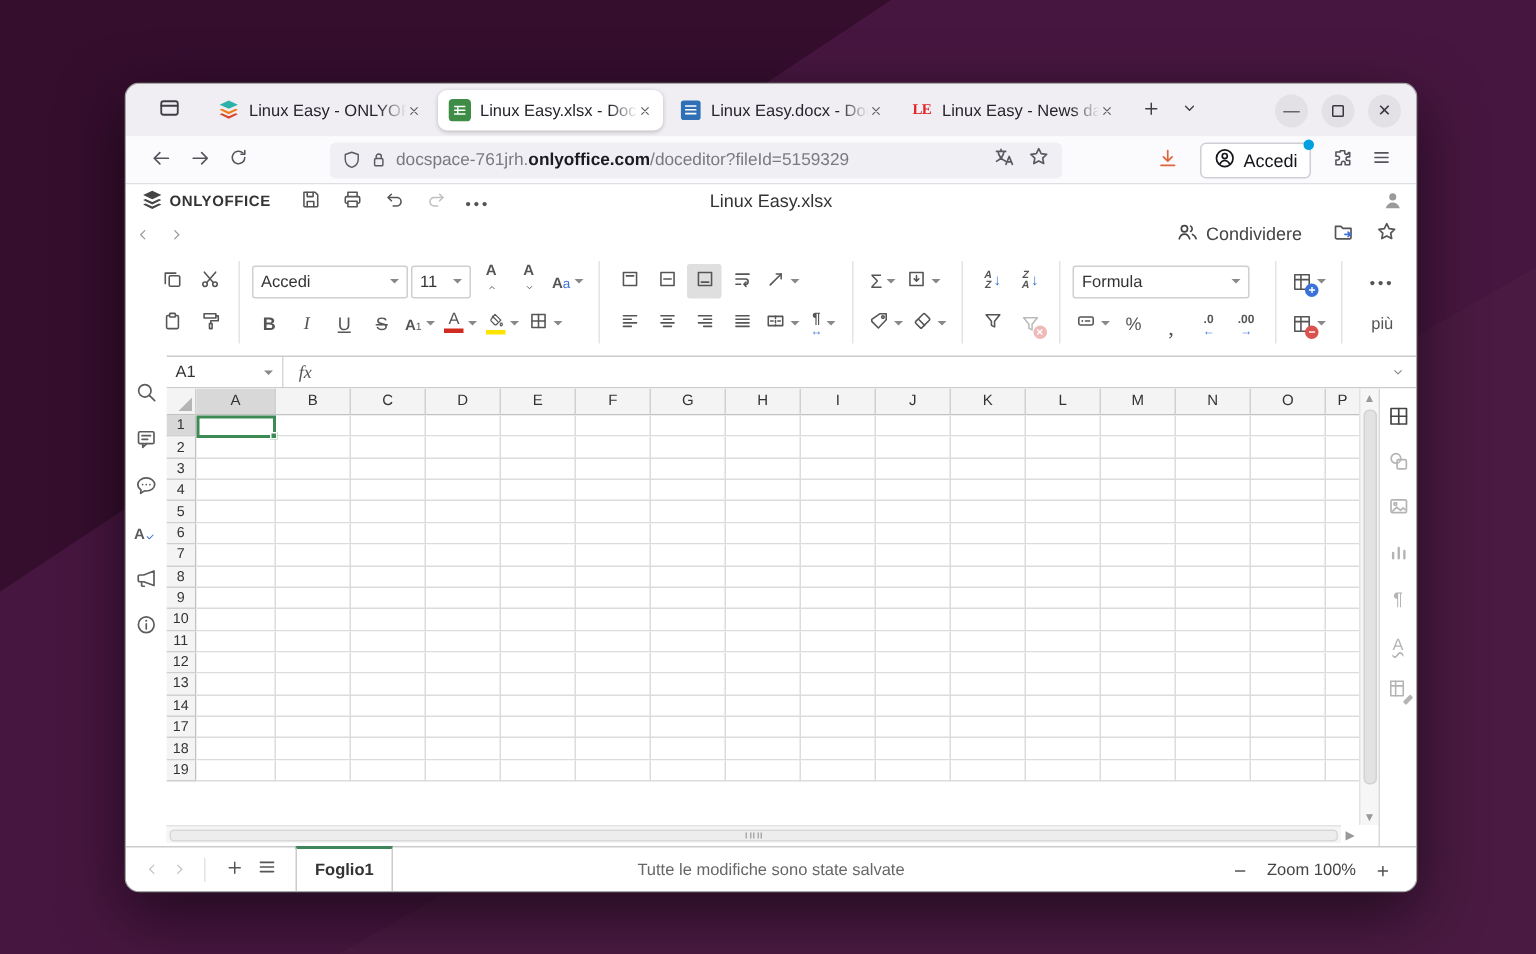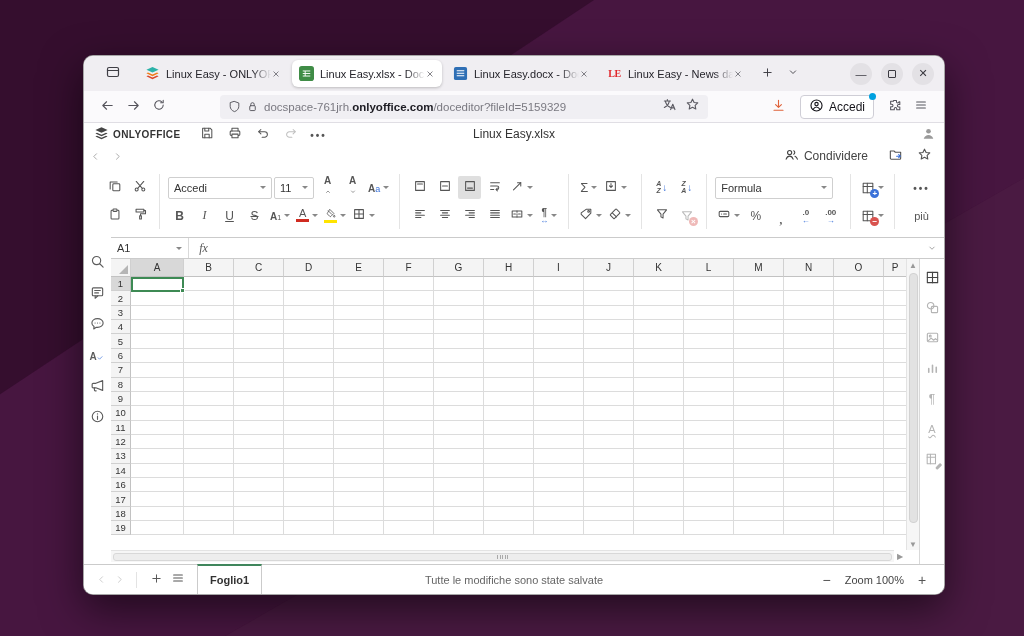--- a/index.html
+++ b/index.html
@@ -1052,39 +1052,20 @@
             <div class="gcell" style="width: 50px;"></div>
             <div class="gcell" style="width: 50px;"></div>
             <div class="gcell" style="width: 50px;"></div>
             <div class="gcell" style="width: 50px;"></div>
             <div class="gcell" style="width: 50px;"></div>
             <div class="gcell" style="width: 50px;"></div>
             <div class="gcell" style="width: 50px;"></div>
             <div class="gcell" style="width: 23px;"></div>
           </div>
           <div class="srow" style="height: 14.37px;">
-            <div class="rhead">16</div>
-            <div class="gcell" style="width: 53px;"></div>
-            <div class="gcell" style="width: 50px;"></div>
-            <div class="gcell" style="width: 50px;"></div>
-            <div class="gcell" style="width: 50px;"></div>
-            <div class="gcell" style="width: 50px;"></div>
-            <div class="gcell" style="width: 50px;"></div>
-            <div class="gcell" style="width: 50px;"></div>
-            <div class="gcell" style="width: 50px;"></div>
-            <div class="gcell" style="width: 50px;"></div>
-            <div class="gcell" style="width: 50px;"></div>
-            <div class="gcell" style="width: 50px;"></div>
-            <div class="gcell" style="width: 50px;"></div>
-            <div class="gcell" style="width: 50px;"></div>
-            <div class="gcell" style="width: 50px;"></div>
-            <div class="gcell" style="width: 50px;"></div>
-            <div class="gcell" style="width: 23px;"></div>
-          </div>
-          <div class="srow" style="height: 14.37px;">
             <div class="rhead">17</div>
             <div class="gcell" style="width: 53px;"></div>
             <div class="gcell" style="width: 50px;"></div>
             <div class="gcell" style="width: 50px;"></div>
             <div class="gcell" style="width: 50px;"></div>
             <div class="gcell" style="width: 50px;"></div>
             <div class="gcell" style="width: 50px;"></div>
             <div class="gcell" style="width: 50px;"></div>
             <div class="gcell" style="width: 50px;"></div>
             <div class="gcell" style="width: 50px;"></div>

